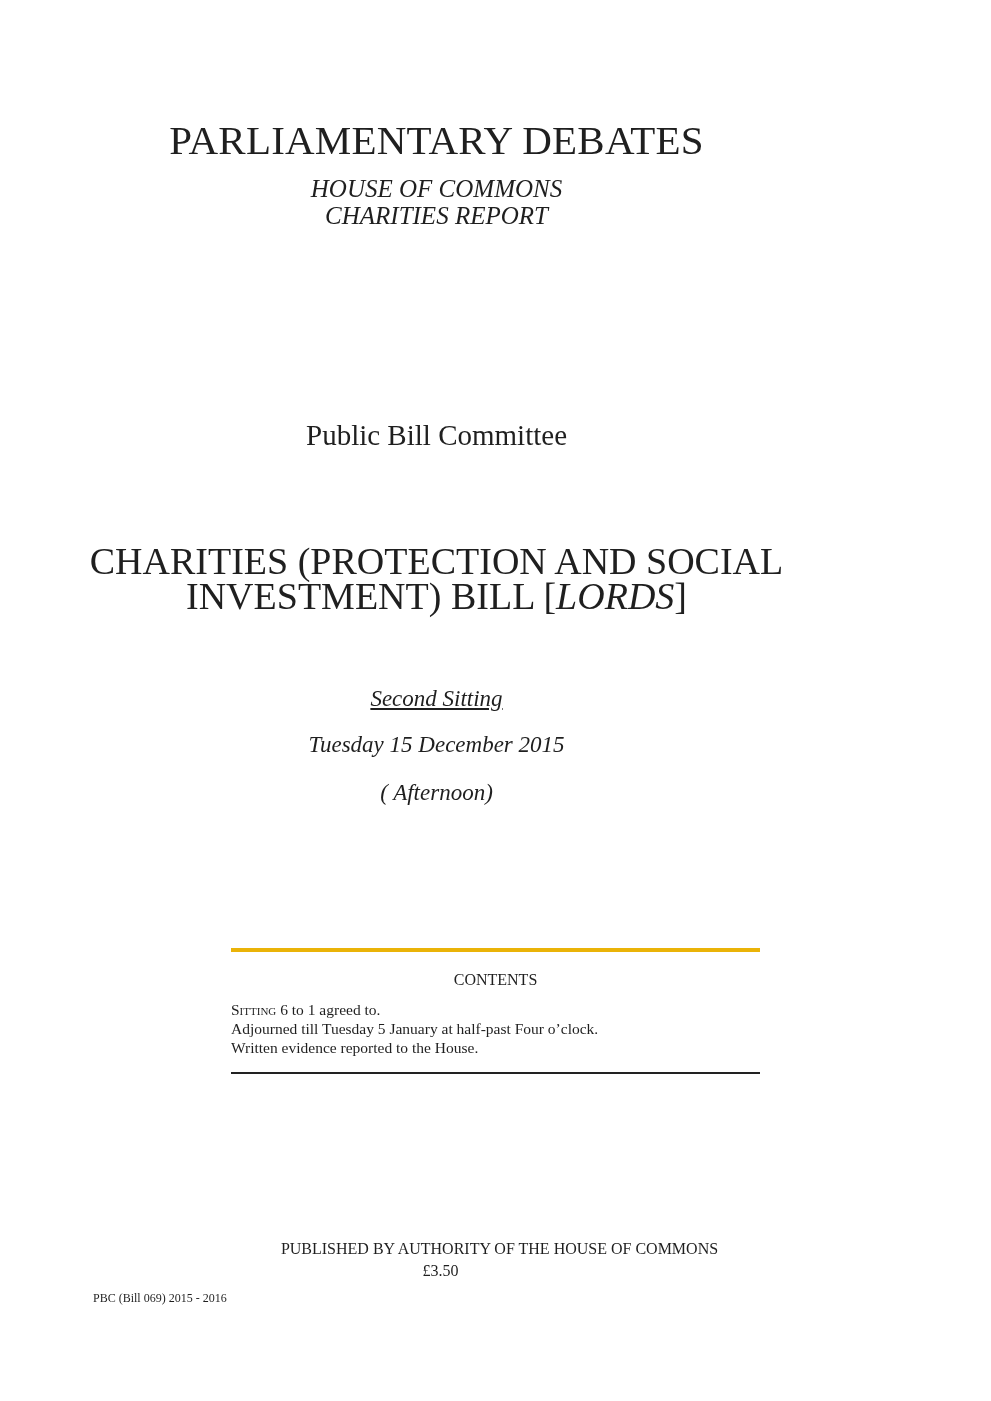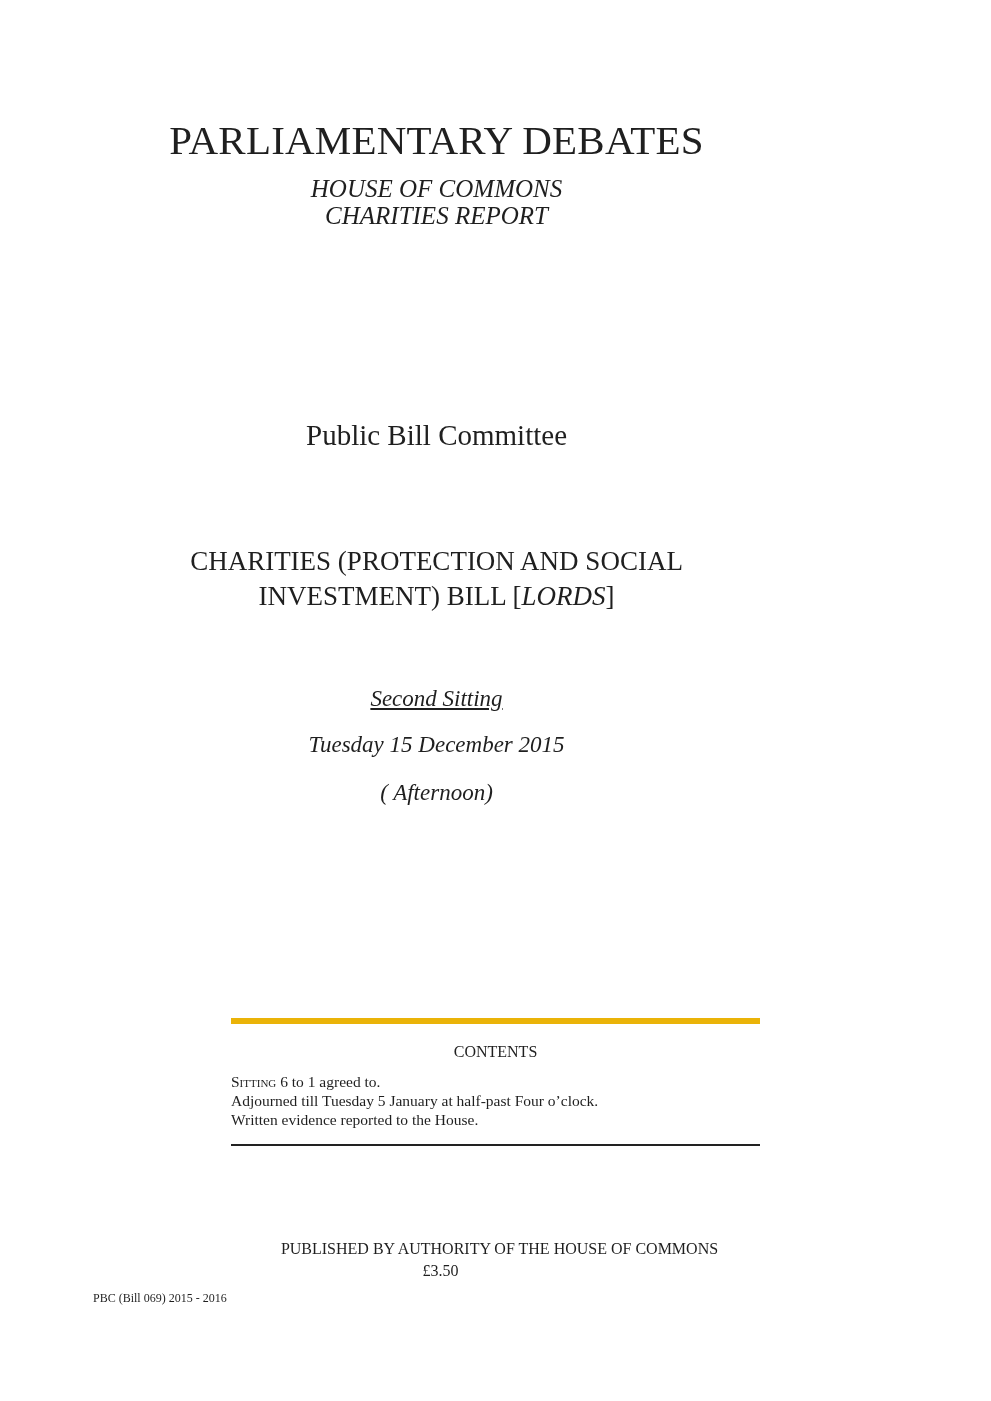--- a/index.html
+++ b/index.html
@@ -5,29 +5,29 @@
     html, body { margin: 0; padding: 0; background: #ffffff; }
     body {
       width: 991px; height: 1401px; position: relative; overflow: hidden;
       font-family: "Liberation Serif", "DejaVu Serif", serif; color: #1f1f1f;
     }
     .abs { position: absolute; left: 0; width: 873px; text-align: center; white-space: nowrap; }
     .title { top: 116px; font-size: 41px; letter-spacing: 0.2px; }
     .sub { font-size: 25px; line-height: 27px; font-style: italic; }
     .sub1 { top: 175px; }
     .committee { top: 372px; font-size: 29px; margin-top: 47px; }
-    .bill { top: 544px; font-size: 27px; line-height: 35px; }
+    .bill { top: 544px; font-size: 38px; line-height: 35px; }
     .bill i { font-style: italic; }
     .ital { font-style: italic; font-size: 23px; }
     .sitting { top: 686px; text-decoration: underline; }
     .date { top: 732px; }
     .session { top: 780px; }
     .contents {
-      position: absolute; left: 231px; width: 529px; top: 1018px;
-      border-top: 6px solid #eab308; border-bottom: 2px solid #222;
+      position: absolute; left: 231px; width: 529px; top: 948px;
+      border-top: 4px solid #eab308; border-bottom: 2px solid #222;
       height: 120px;
     }
     .contents-title { position: absolute; top: 19px; left: 0; width: 529px; text-align: center; font-size: 16px; }
     .contents-list { position: absolute; top: 48px; left: 0; font-size: 15.5px; line-height: 19px; }
     .sc { font-variant: small-caps; }
     .published { top: 1240px; left: 0; width: 991px; padding-left: 4px; font-size: 16px; }
     .price { top: 1262px; font-size: 16px; padding-left: 4px; }
     .ref { position: absolute; top: 1291px; left: 93px; font-size: 12px; }
   </style>
 </head>

